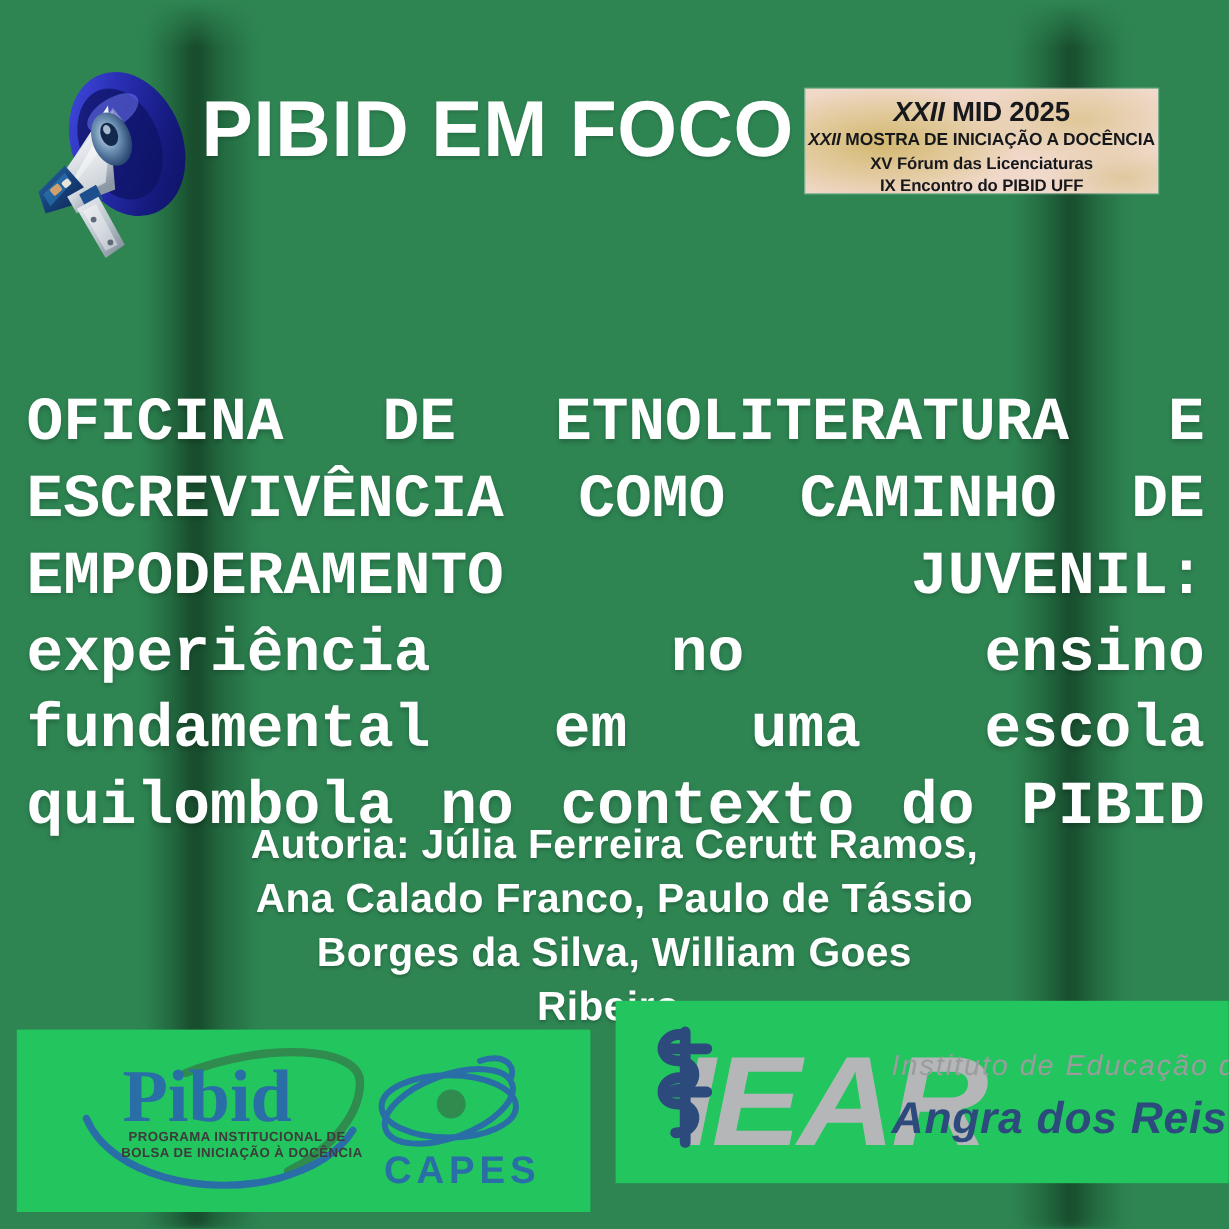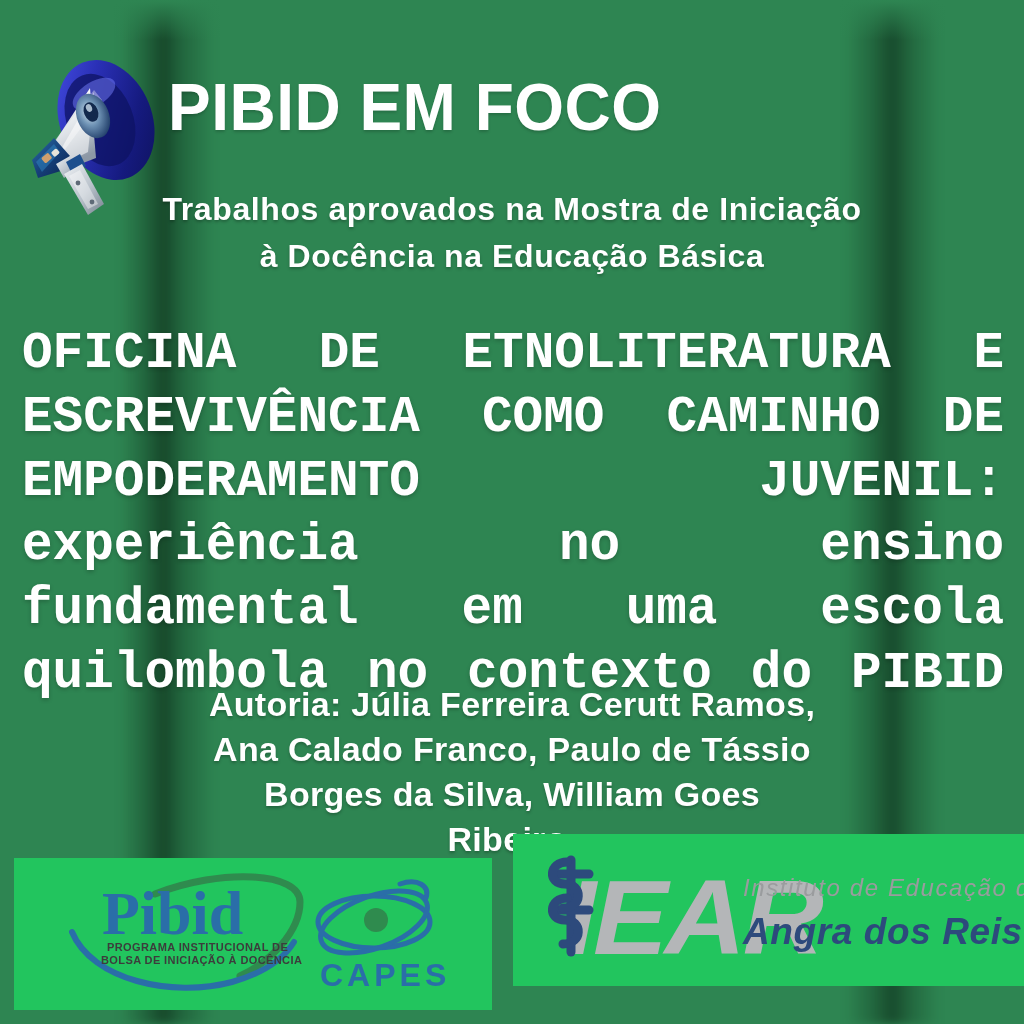--- a/index.html
+++ b/index.html
@@ -283,26 +283,31 @@
       <path d="M58 110 L72 102 L78 114 L64 122 Z" fill="#1d4f8e"></path>
 
       <path d="M56 122 L74 112 L96 152 L80 163 Z" fill="url(#handleG)"></path>
       <path d="M61 124 L72 118 L90 152 L80 157 Z" fill="#ffffff" opacity="0.4"></path>
       <circle cx="70" cy="131" r="2.4" fill="#5e6a77"></circle>
       <circle cx="84" cy="150" r="2.4" fill="#5e6a77"></circle>
     </svg>
 
     <div class="brand-title">PIBID EM FOCO</div>
 
+    <div class="mid-banner">
+      <div class="mid-inner">
+        <div class="mid-line1"><span class="rom">XXII</span><span> MID 2025</span></div>
+        <div class="mid-rule"></div>
+        <div class="mid-line2"><span class="rom">XXII</span><span> MOSTRA DE INICIAÇÃO A DOCÊNCIA</span></div>
+        <div class="mid-line3">XV Fórum das Licenciaturas</div>
+        <div class="mid-line4">IX Encontro do PIBID UFF</div>
+      </div>
+    </div>
   </div>
 
-  <div class="subtitle">
-    <span class="l">Trabalhos aprovados na Mostra de Iniciação</span>
-    <span class="l">à Docência na Educação Básica</span>
-  </div>
 
   <div class="main-title">OFICINA DE ETNOLITERATURA E ESCREVIVÊNCIA COMO CAMINHO DE EMPODERAMENTO JUVENIL: experiência no ensino fundamental em uma escola quilombola no contexto do PIBID</div>
 
   <div class="authors">Autoria: Júlia Ferreira Cerutt Ramos, Ana Calado Franco, Paulo de Tássio Borges da Silva, William Goes Ribeiro.</div>
 
   <div class="logo-box logo-box-pibid">
     <svg class="pibid-svg" width="460" height="152" viewBox="0 0 460 152" xmlns="http://www.w3.org/2000/svg">
 
       <path d="M123 36 C190 10, 268 14, 268 44 C268 74, 238 104, 208 118" fill="none" stroke="#2f8b4e" stroke-width="7" stroke-linecap="round"></path>
 

